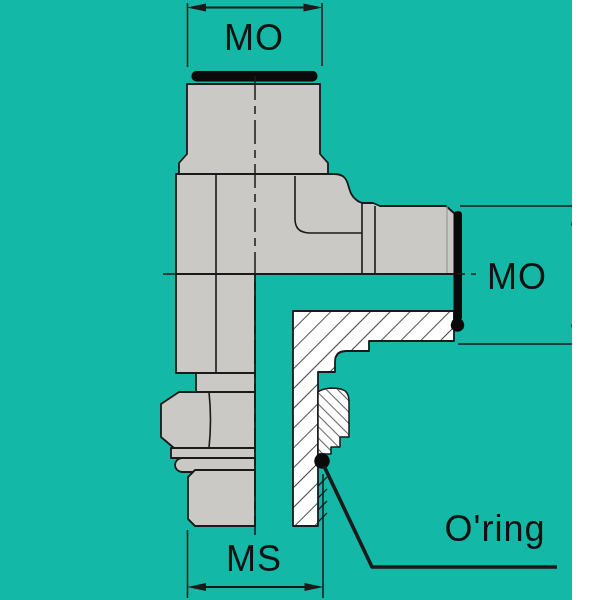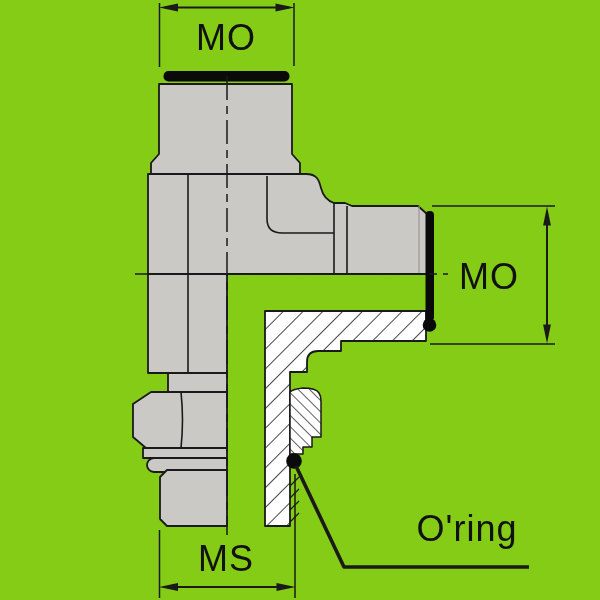--- a/index.html
+++ b/index.html
@@ -1,17 +1,17 @@
 <!DOCTYPE html>
 <html><head>
 <meta charset="utf-8">
 <style>
   html,body{margin:0;padding:0;background:#ffffff;}
-  .stage{position:relative;width:600px;height:600px;background:#84cc16;overflow:hidden;
-         font-family:"Liberation Sans", sans-serif;}
+  .stage{position:relative;width:544px;height:600px;background:#14b8a6;overflow:hidden;
+         font-family:"Liberation Sans", sans-serif;padding-left:28px;}
   svg{display:block;}
   text{font-family:"Liberation Sans", sans-serif;}
   .dimtext{font-size:36px;letter-spacing:1px;}
 </style>
 </head>
 <body>
 
 <div class="stage">
 <svg width="600" height="600" viewBox="0 0 600 600">
   <defs>

